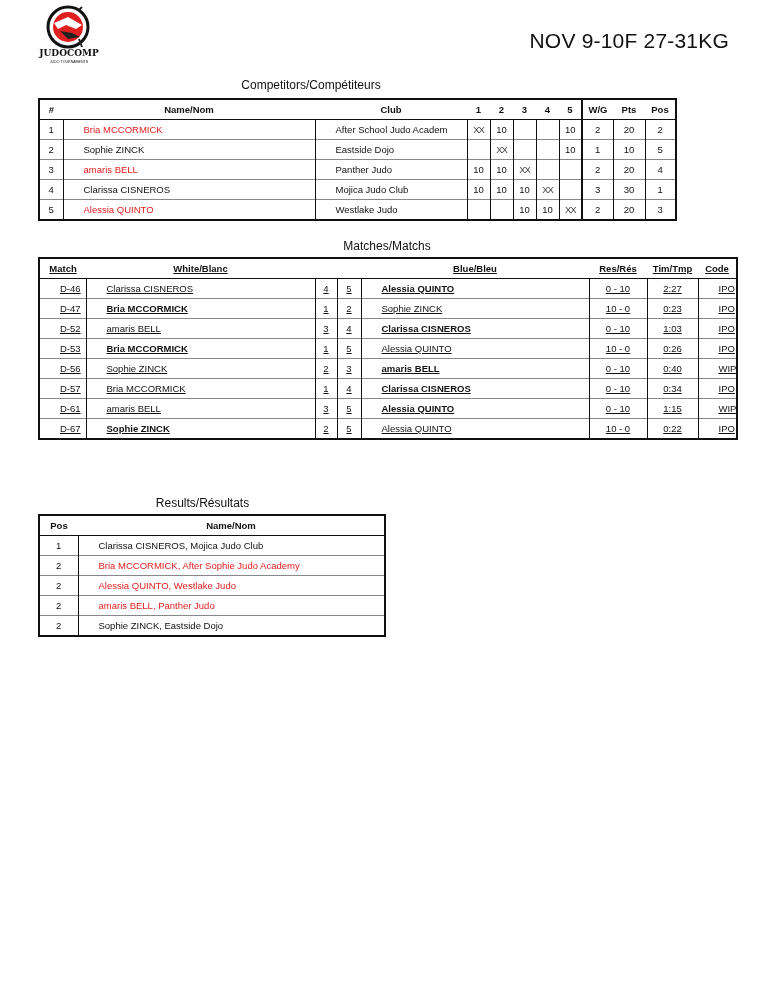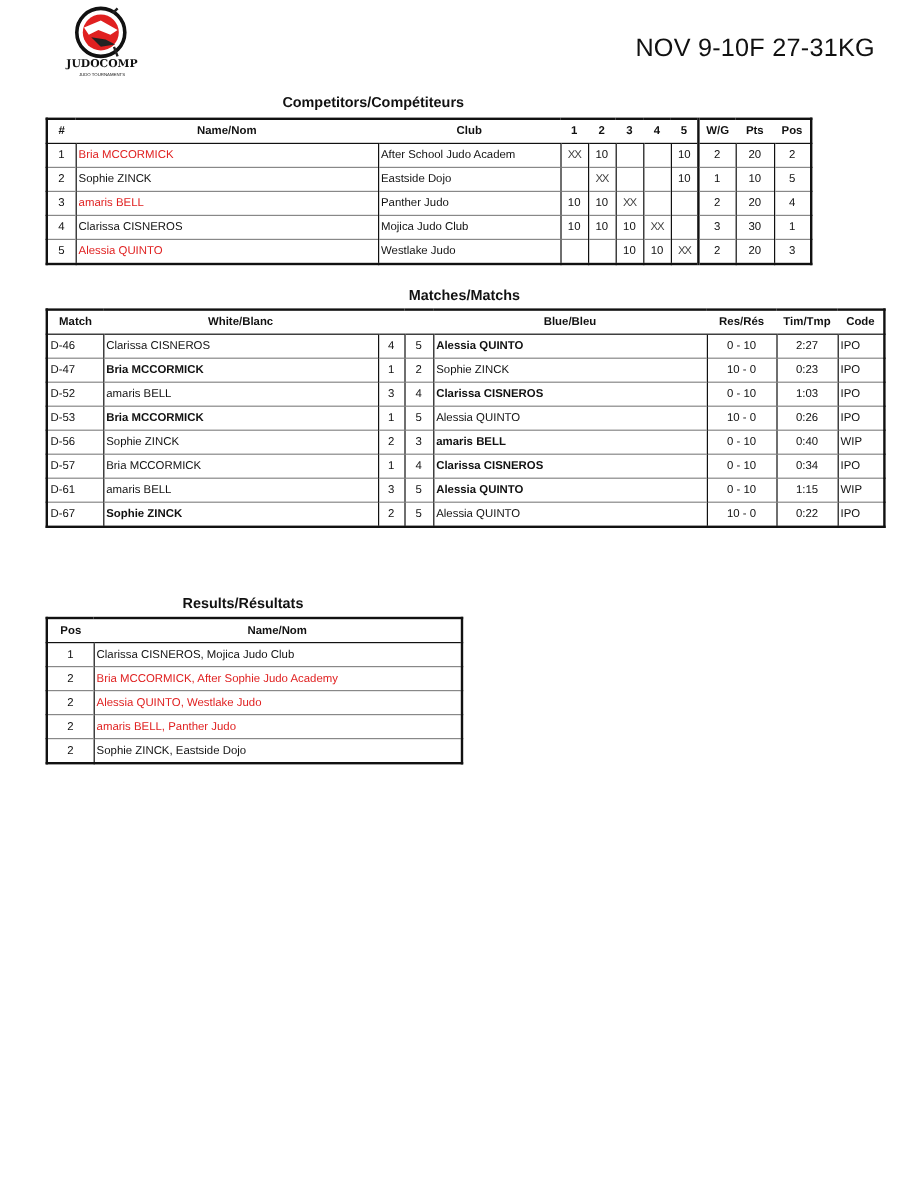--- a/index.html
+++ b/index.html
@@ -1,25 +1,25 @@
 <!DOCTYPE html>
 <html><head>
 <meta charset="utf-8">
 <style>
   html, body { margin: 0; padding: 0; background: #ffffff; }
   body { width: 765px; height: 990px; position: relative; font-family: "Liberation Sans", sans-serif; color: #111; overflow: hidden; }
-  .logo { position: absolute; left: 38px; top: 3px; width: 62px; height: 62px; margin-left: 16px; }
+  .logo { position: absolute; left: 38px; top: 3px; width: 62px; height: 62px; }
   .event-title { position: absolute; right: 36px; top: 29px; font-size: 21px; font-weight: normal; letter-spacing: 0.2px; }
-  .section-title { position: absolute; font-size: 12px; font-weight: bold; text-align: center; }
+  .section-title { position: absolute; font-size: 12px; font-weight: normal; text-align: center; }
   table { position: absolute; border-collapse: collapse; font-size: 9.5px; table-layout: fixed; }
   table.t { border: 2px solid #111; }
   td, th { padding: 0; height: 19px; white-space: nowrap; overflow: hidden; }
   th { font-weight: bold; font-size: 9.5px; text-align: center; border-bottom: 1px solid #111; }
   td { border-top: 1px solid #888; border-left: 1px solid #111; text-align: center; }
-  td.l { text-align: left; padding-left: 2px; }
+  td.l { text-align: left; padding-left: 20px; }
   td.first { border-left: none; }
   .red { color: #e02020; }
   .bold { font-weight: bold; }
   .thick-l { border-left: 2px solid #111 !important; }
   th.thick-l { border-left: 2px solid #111; }
   .xx { letter-spacing: -1px; color: #444; margin-top: 32px; }
 </style>
 </head>
 <body>
 
@@ -130,21 +130,21 @@
         <td>10</td>
         <td class="xx">XX</td>
         <td class="thick-l">2</td>
         <td>20</td>
         <td>3</td>
       </tr>
     </tbody>
 </table>
 
 <div class="section-title" style="left:38px; width:698px; top:239px;">Matches/Matchs</div>
-<table class="t" style="left:38px; top:257px; width:698px;">
+<table class="t" style="left:38px; top:257px; width:698px;text-decoration:underline;">
   <colgroup>
     <col style="width:47px">
       <col style="width:229px">
       <col style="width:22px">
       <col style="width:24px">
     <col style="width:228px">
       <col style="width:58px">
       <col style="width:51px">
       <col style="width:39px">
   </colgroup>

